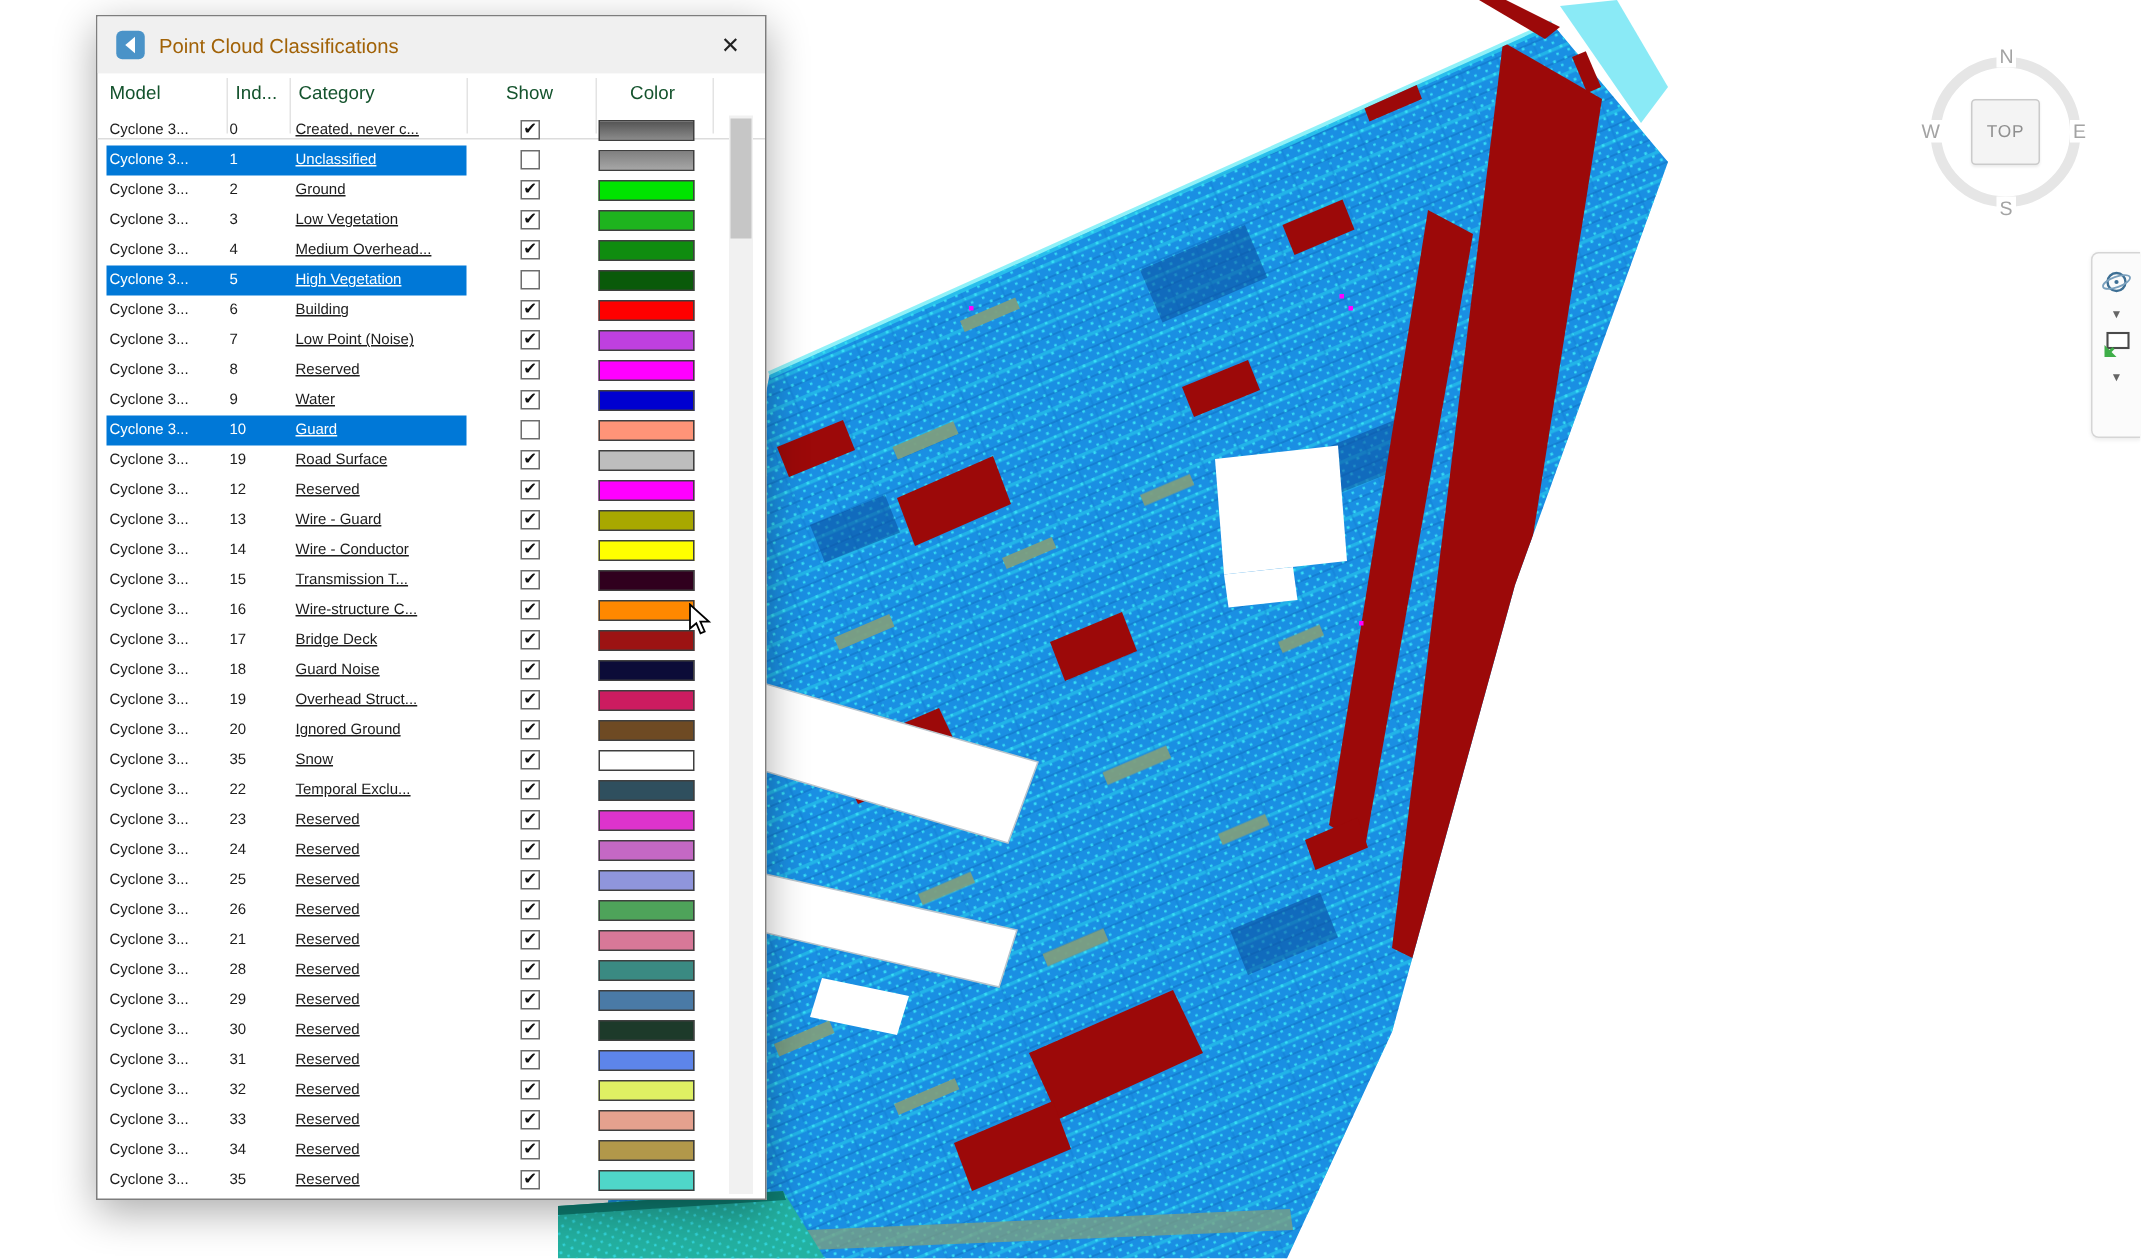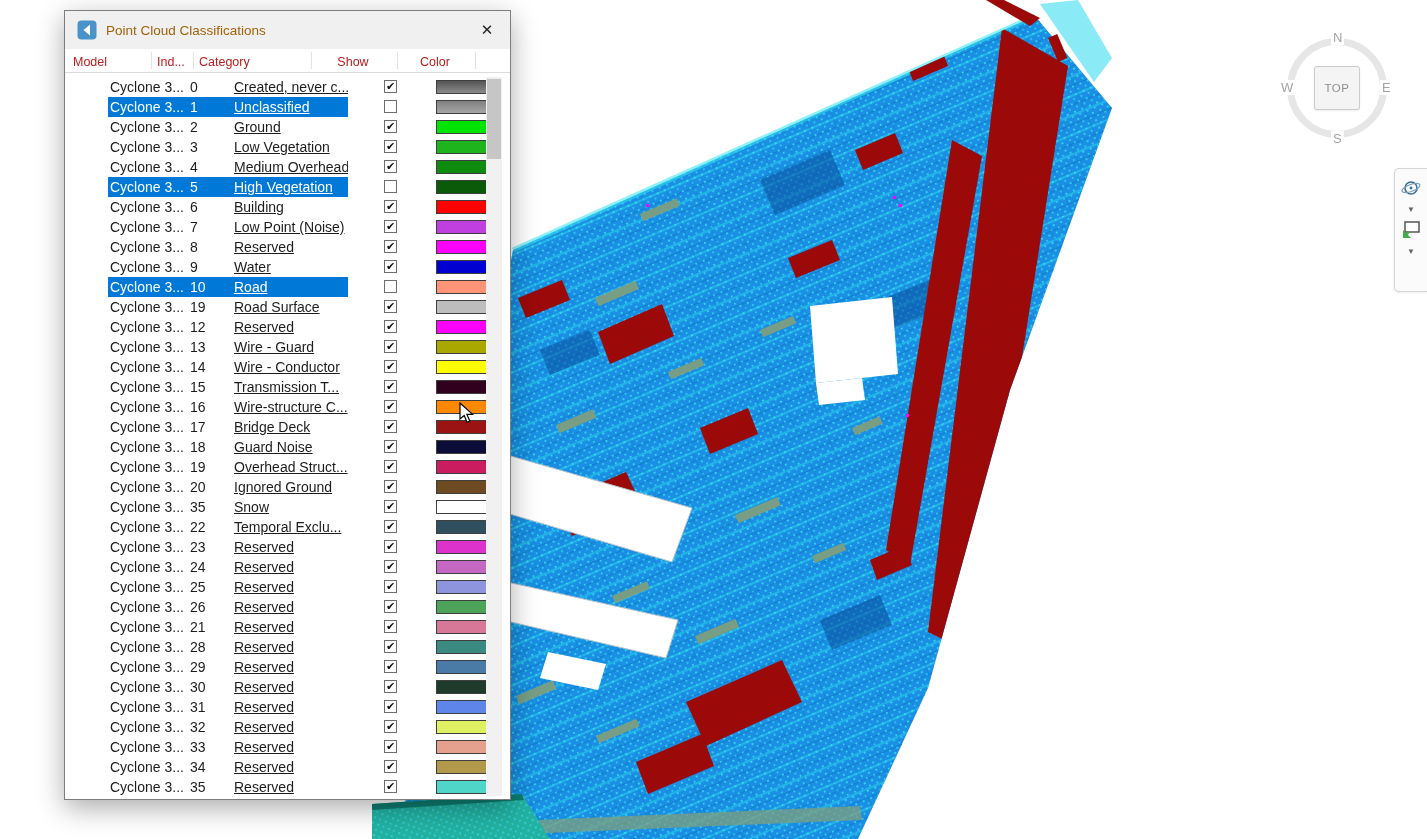--- a/index.html
+++ b/index.html
@@ -15,32 +15,32 @@
             background:#fff; border:1px solid #7d7d7d; z-index:10;
             box-shadow:0 8px 26px rgba(0,0,0,.33); display:flex; flex-direction:column; }
   .titlebar { height:38px; background:#f0f0f0; display:flex; align-items:center;
               padding-left:12px; flex:0 0 auto; }
   .app-icon { width:20px; height:20px; flex:0 0 auto; }
   .title { font-size:13.5px; color:#a16207; margin-left:9px; flex:1; }
   .close-btn { width:46px; height:38px; display:flex; align-items:center; justify-content:center;
                font-size:15px; color:#222; }
 
   .table { position:relative; flex:1; overflow:hidden; }
-  .header-row { position:absolute; left:0; top:0; right:0; height:24px;
-                border-bottom:1px solid #dcdcdc; background:#fff; font-size:12.5px; color:#b91c1c;padding-left:48px; }
+  .header-row { position:absolute; left:0; top:0; right:0; height:44px;
+                border-bottom:1px solid #dcdcdc; background:#fff; font-size:12.5px; color:#14532d;padding-left:48px; }
   .hcell { position:absolute; top:0; line-height:27px; white-space:nowrap; }
   .h-model { left:8px; }
   .h-ind { left:92px; }
   .h-cat { left:134px; }
   .h-show { left:246px; width:84px; text-align:center; }
   .h-color { left:330px; width:80px; text-align:center; }
   .vsep { position:absolute; top:3px; bottom:3px; width:1px; background:#e3e3e3; }
 
   .rows { position:absolute; left:0; top:28px; width:418px; }
-  .row { position:relative; height:20px; font-size:14px; color:#1c1c1c;margin-left:37px; }
+  .row { position:relative; height:20px; font-size:10px; color:#1c1c1c; }
   .row-left { position:absolute; left:6px; width:240px; height:20px; display:flex; line-height:20px; }
   .selected .row-left { background:var(--selection,#0078d7); color:#fff; }
   .c-model { width:82px; padding-left:2px; overflow:hidden; white-space:nowrap; }
   .c-ind { width:40px; overflow:hidden; white-space:nowrap; }
   .c-cat { flex:1; padding-left:4px; overflow:hidden; white-space:nowrap;text-decoration:underline; }
   .checkbox { position:absolute; left:282px; top:3px; width:13px; height:13px;
               border:1px solid #6d6d6d; background:#fff; font-size:11px; line-height:11px; text-align:center; }
   .checkbox.checked::before { content:"✔"; color:#111; }
   .swatch { position:absolute; left:334px; top:3px; width:64px; height:14px; border:1px solid #3f3f3f; }
 
@@ -293,21 +293,21 @@
       <span class="c-cat">Water</span>
     </div>
     <span class="checkbox checked"></span>
     <span class="swatch" style="background: rgb(0, 0, 208);"></span>
   </div>
 
   <div class="row selected">
     <div class="row-left">
       <span class="c-model">Cyclone 3...</span>
       <span class="c-ind">10</span>
-      <span class="c-cat">Road</span>
+      <span class="c-cat">Guard</span>
     </div>
     <span class="checkbox"></span>
     <span class="swatch" style="background: rgb(255, 148, 120);"></span>
   </div>
 
   <div class="row">
     <div class="row-left">
       <span class="c-model">Cyclone 3...</span>
       <span class="c-ind">19</span>
       <span class="c-cat">Road Surface</span>

